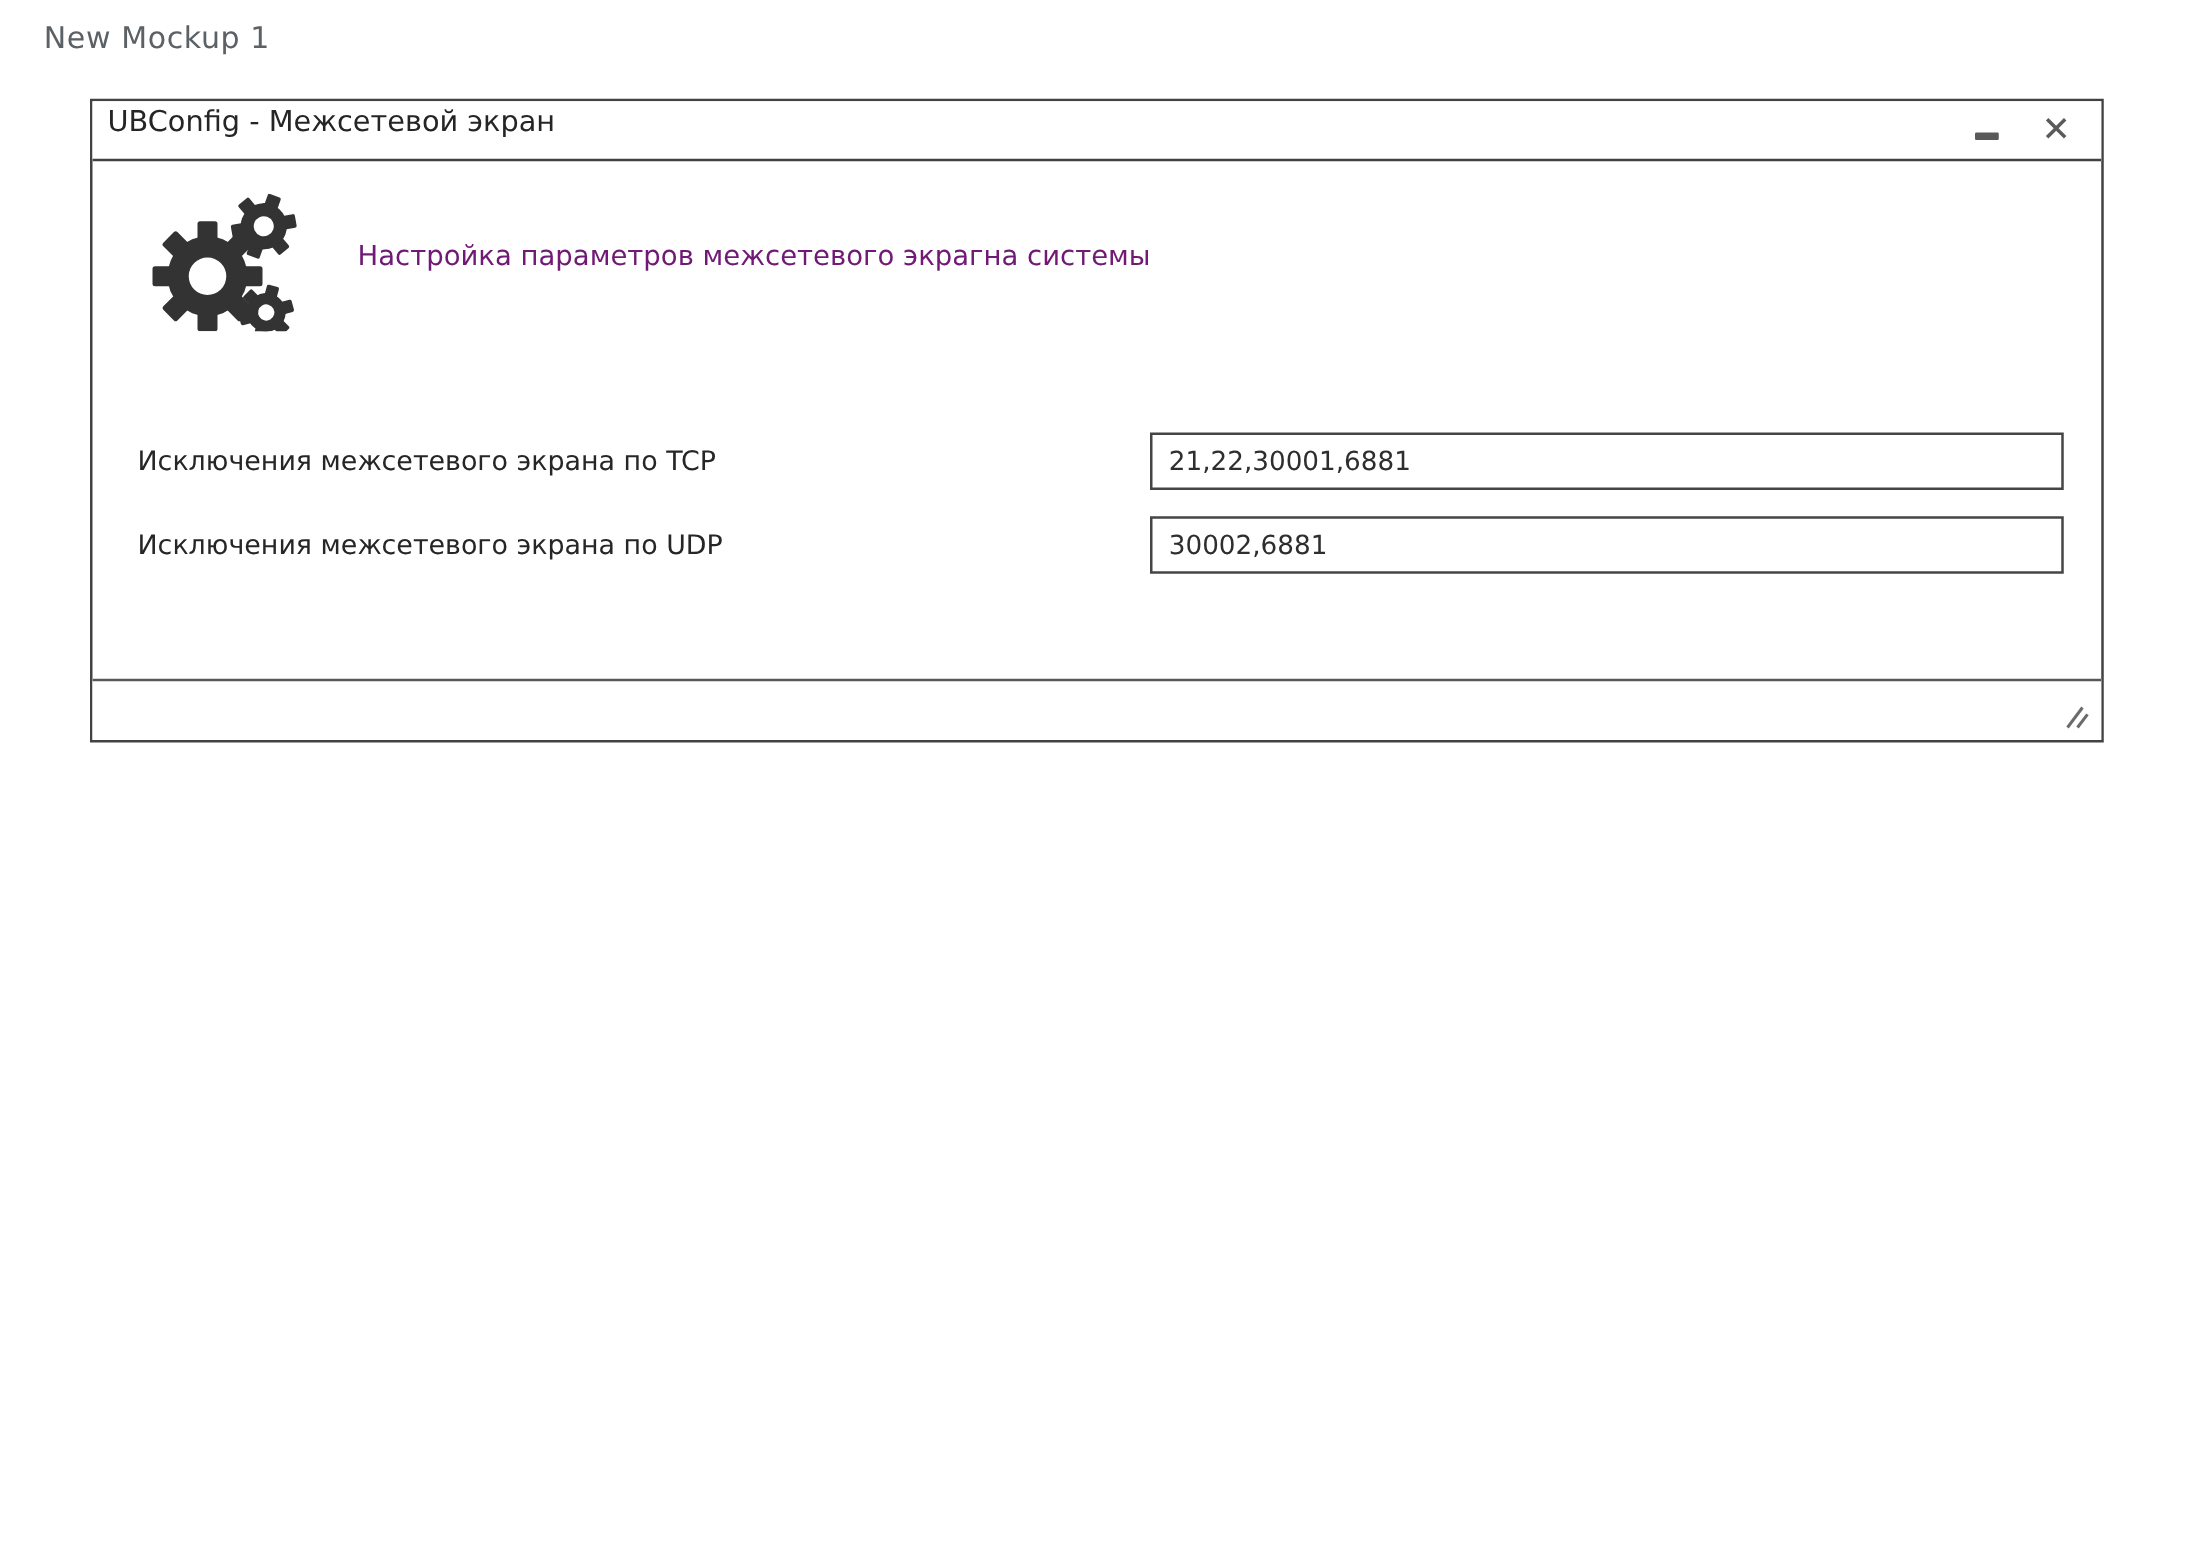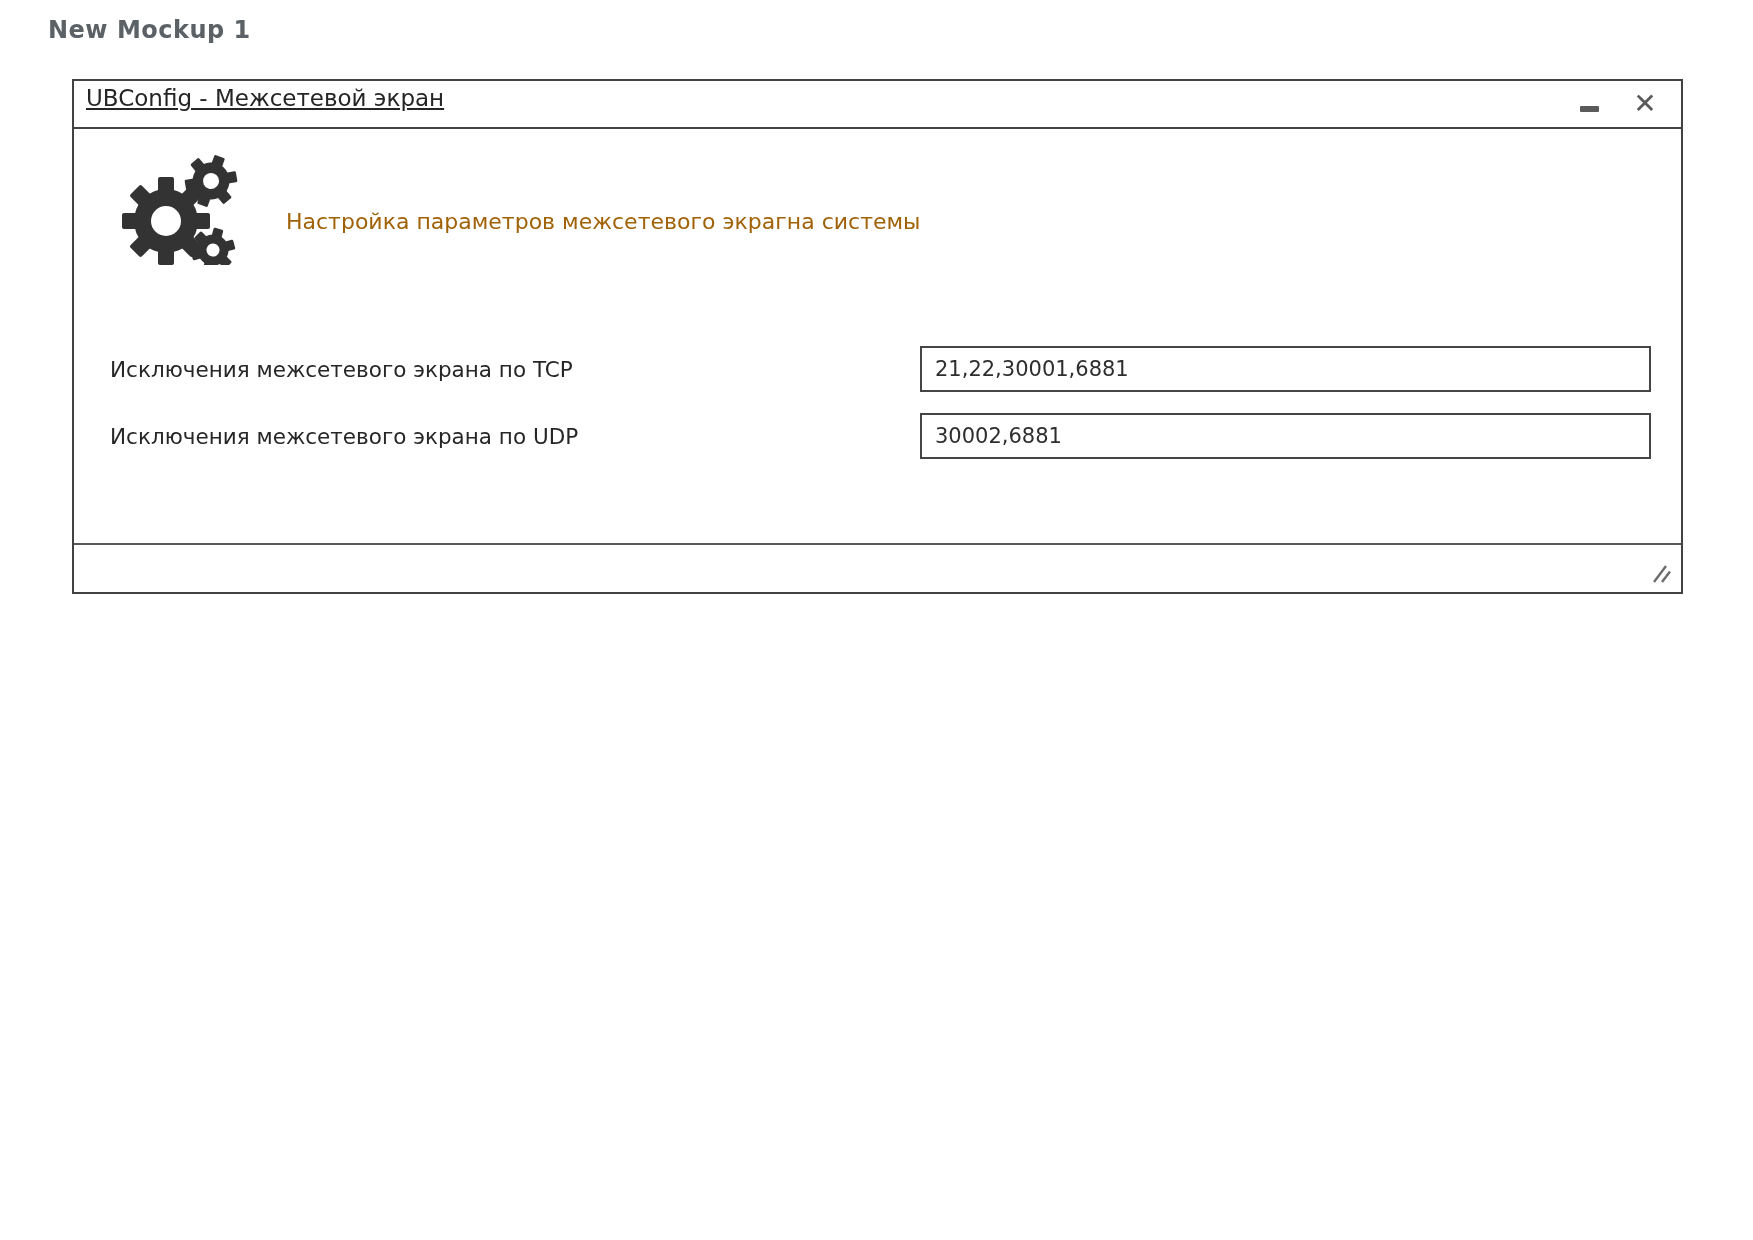--- a/index.html
+++ b/index.html
@@ -6,43 +6,41 @@
   html, body { background: #ffffff; }
   body {
     font-family: "DejaVu Sans", "Liberation Sans", sans-serif;
     width: 1753px; height: 1240px; position: relative; overflow: hidden;
     color: #2b2b2b;
   }
   .canvas { position: absolute; left: 0; top: 0; width: 1753px; height: 1240px; }
 
   .page-title {
     position: absolute; left: 35px; top: 16px;
-    font-size: 24px; font-weight: bold; color: #5b6165;
+    font-size: 24px; font-weight: normal; color: #5b6165;
     letter-spacing: 0.5px;
-    margin-left: 13px;
   }
 
   .window {
     position: absolute; left: 72px; top: 79px;
     width: 1611px; height: 515px;
     background: #ffffff;
     border: 2px solid #424242;
   }
 
   .titlebar {
     position: absolute; left: 0; top: 0; right: 0; height: 48px;
     border-bottom: 2px solid #424242;
     background: #ffffff;
   }
   .titlebar-text {
     position: absolute; left: 12px; top: 0; height: 34px;
     display: flex; align-items: center;
     font-size: 23px; color: #252525;
     white-space: nowrap;
-    text-decoration: underline;
   }
   .win-controls {
     position: absolute; right: 22px; top: 0; height: 46px;
     display: flex; align-items: center; gap: 30px;
   }
   .btn-min {
     width: 24px; height: 46px; display: flex; align-items: center; justify-content: center;
     cursor: pointer;
   }
   .btn-min .dash {
@@ -54,21 +52,21 @@
     font-size: 28px; font-weight: bold; color: #5a5a5a; cursor: pointer;
     line-height: 1;
   }
 
   .gears {
     position: absolute; left: 36px; top: 74px; width: 128px; height: 110px;
   }
 
   .description {
     position: absolute; left: 212px; top: 112px;
-    font-size: 22px; color: #a16207; white-space: nowrap; margin-top: 16px;
+    font-size: 22px; color: #701a75; white-space: nowrap;
   }
 
   .field-row {
     position: absolute; left: 36px; right: 30px; height: 46px;
     display: flex; align-items: center;
   }
   .field-row.r1 { top: 265px; }
   .field-row.r2 { top: 332px; }
   .field-row.r3 { top: 397px; }
   .field-label {

